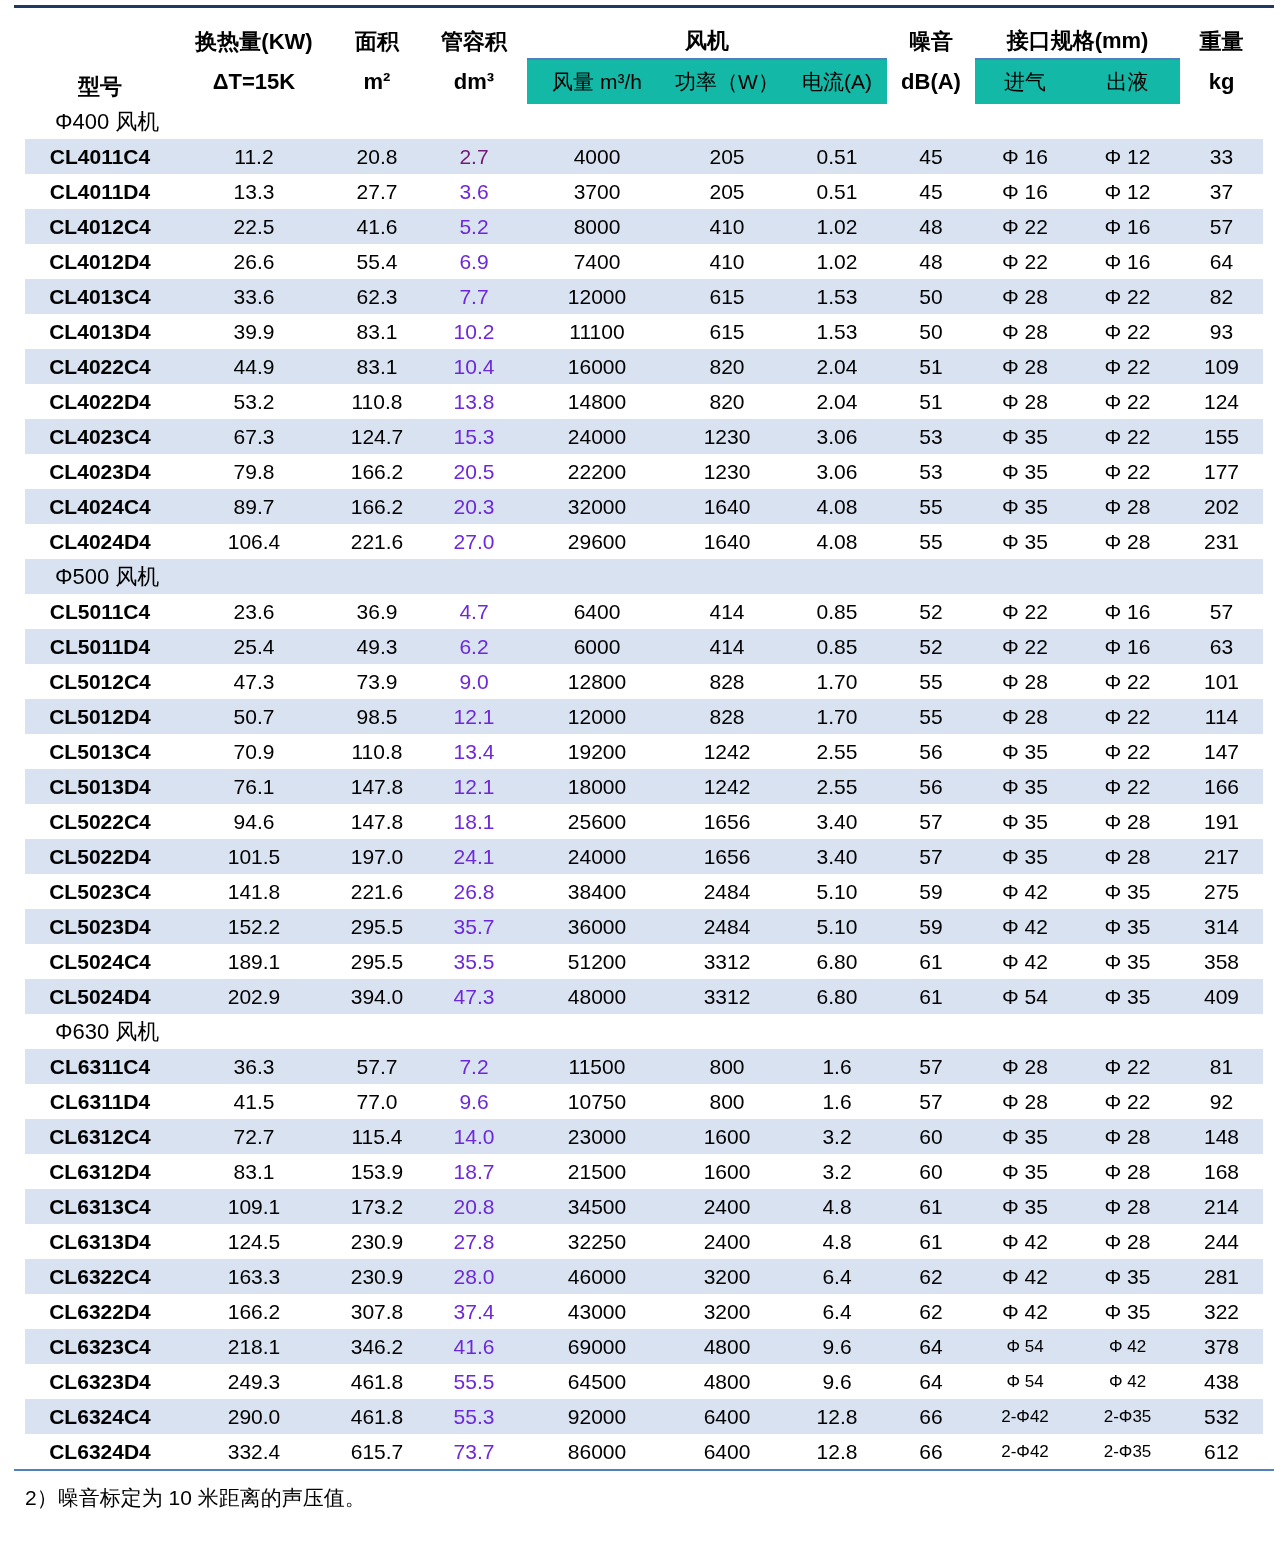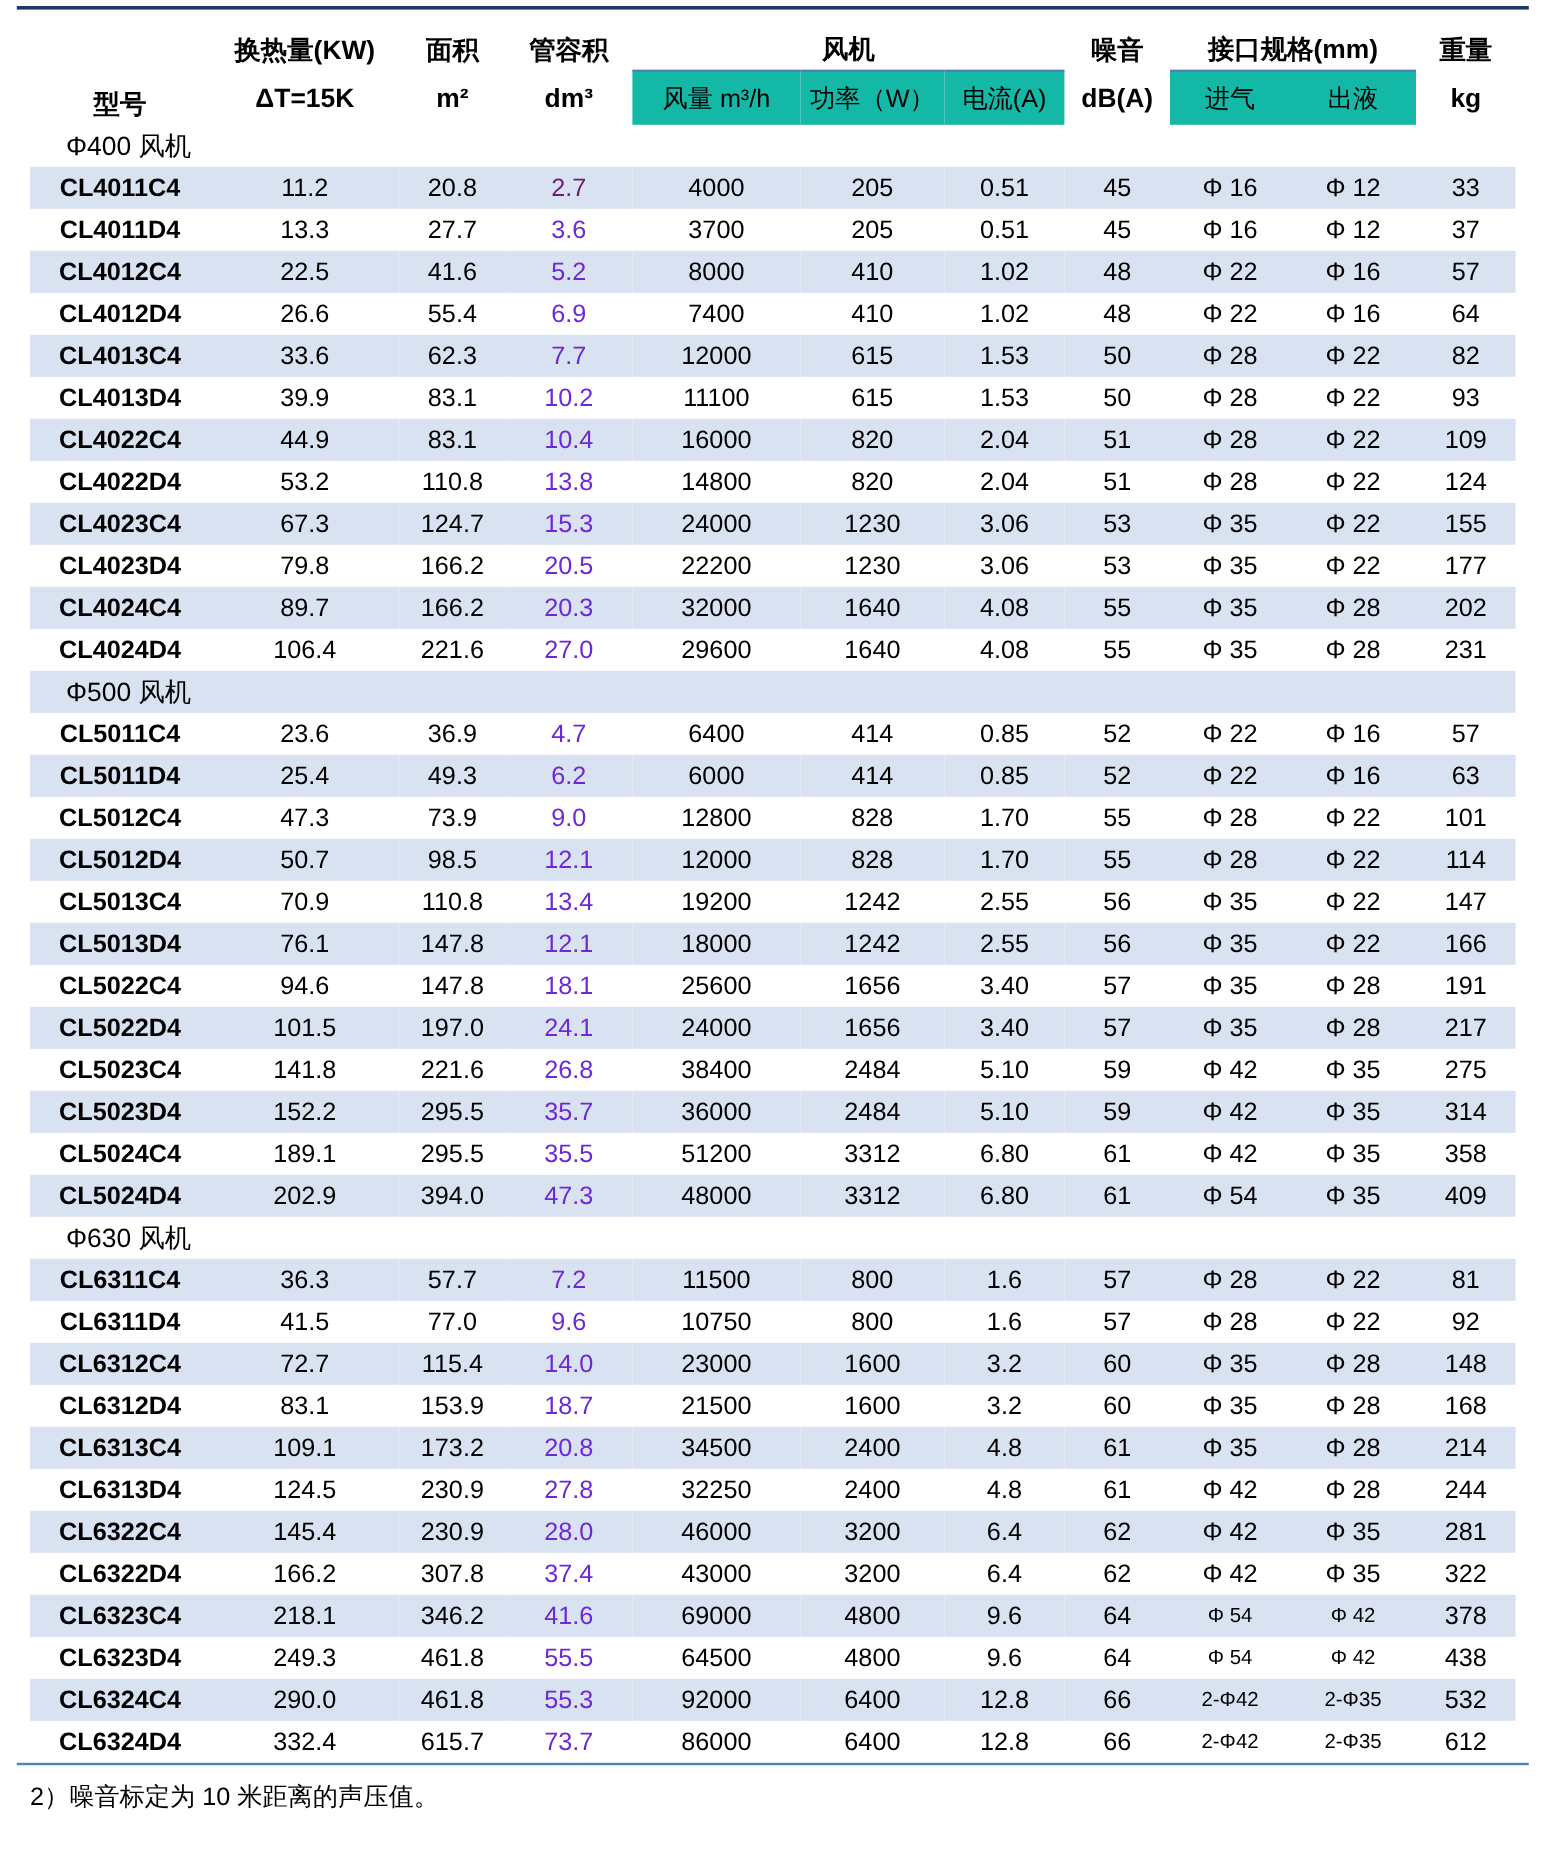--- a/index.html
+++ b/index.html
@@ -492,21 +492,21 @@
           <td>32250</td>
           <td>2400</td>
           <td>4.8</td>
           <td>61</td>
           <td class="conn">Φ 42</td>
           <td class="conn">Φ 28</td>
           <td>244</td>
         </tr>
         <tr>
           <td class="model">CL6322C4</td>
-          <td>145.4</td>
+          <td>163.3</td>
           <td>230.9</td>
           <td class="vol">28.0</td>
           <td>46000</td>
           <td>3200</td>
           <td>6.4</td>
           <td>62</td>
           <td class="conn">Φ 42</td>
           <td class="conn">Φ 35</td>
           <td>281</td>
         </tr>

